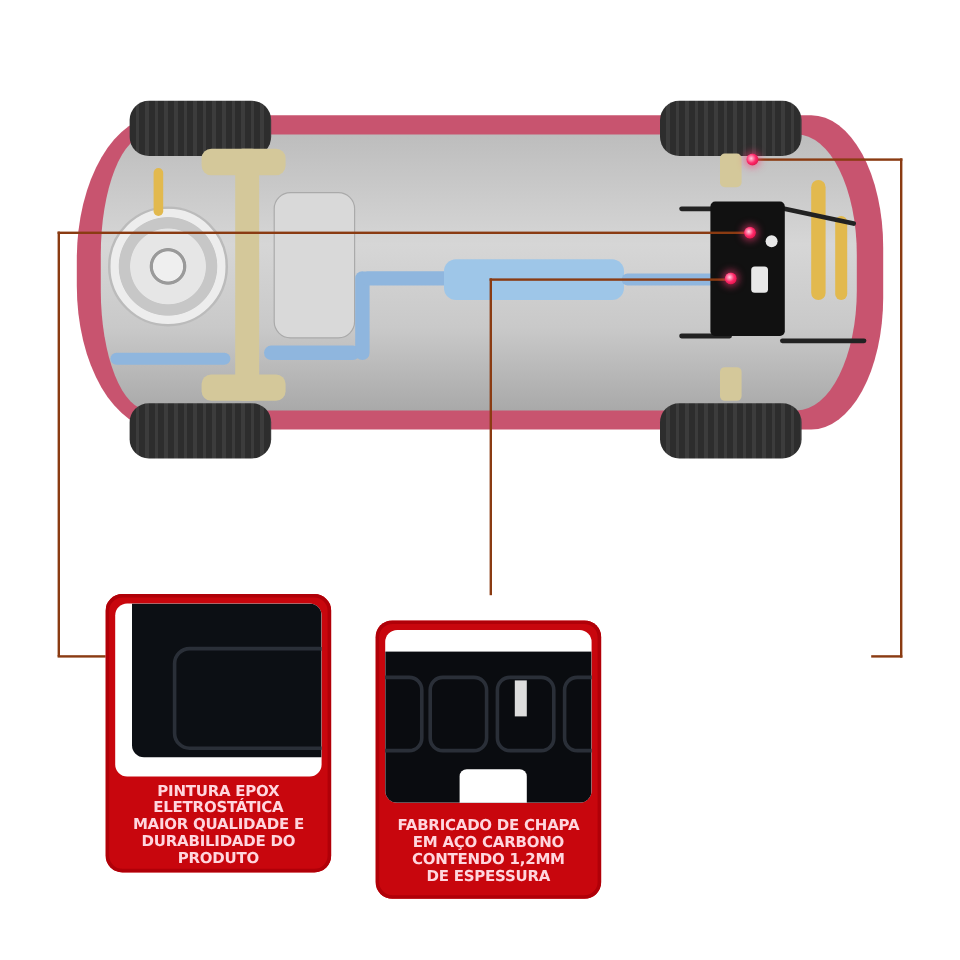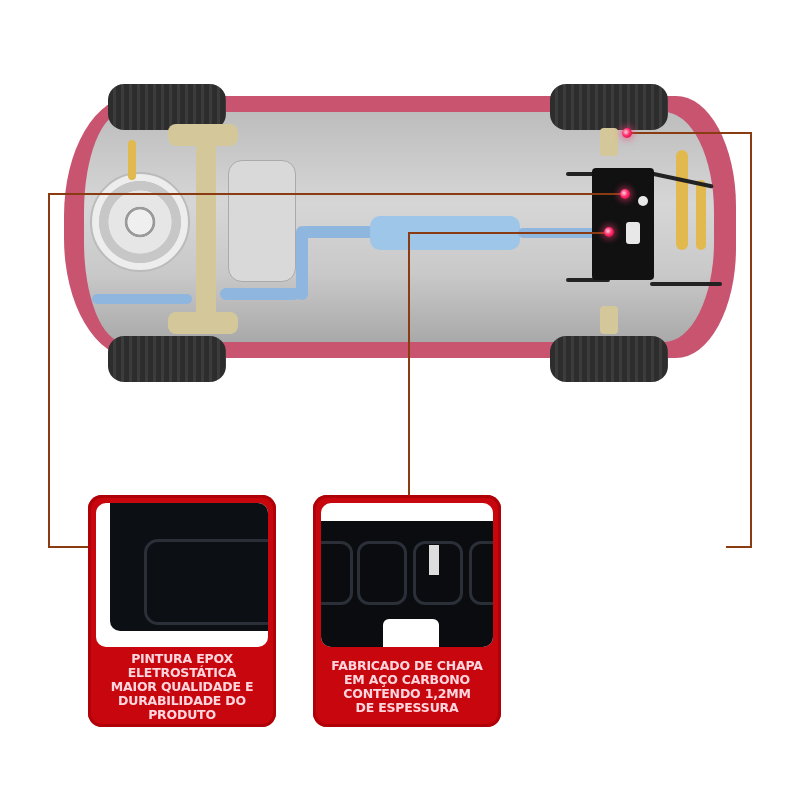--- a/index.html
+++ b/index.html
@@ -98,21 +98,21 @@
       <div class="plate1">
         <div class="pocket"></div>
       </div>
     </div>
     <div class="caption">PINTURA EPOX
 ELETROSTÁTICA
 MAIOR QUALIDADE E
 DURABILIDADE DO PRODUTO</div>
   </div>
 
-  <div class="card" style="left:313px;">
+  <div class="card" style="left:313px;margin-top:22px;">
     <div class="photo">
       <div class="plate2">
         <div class="pocket" style="left:-18px;"></div>
         <div class="pocket" style="left:36px;"></div>
         <div class="pocket" style="left:92px;"></div>
         <div class="pocket" style="left:148px;"></div>
         <div class="label"></div>
         <div class="window"></div>
       </div>
     </div>

